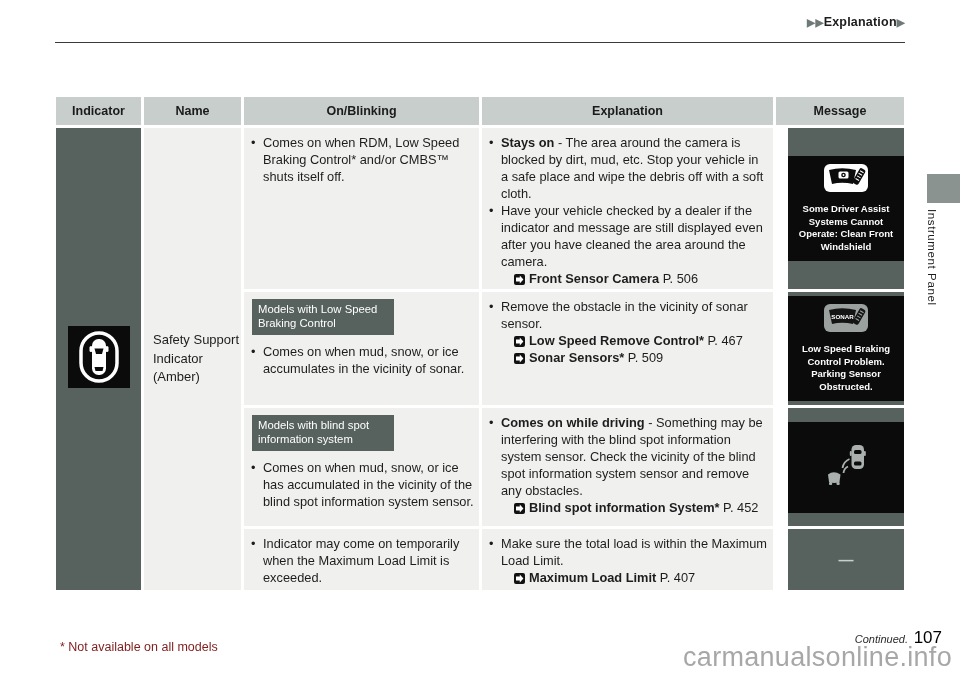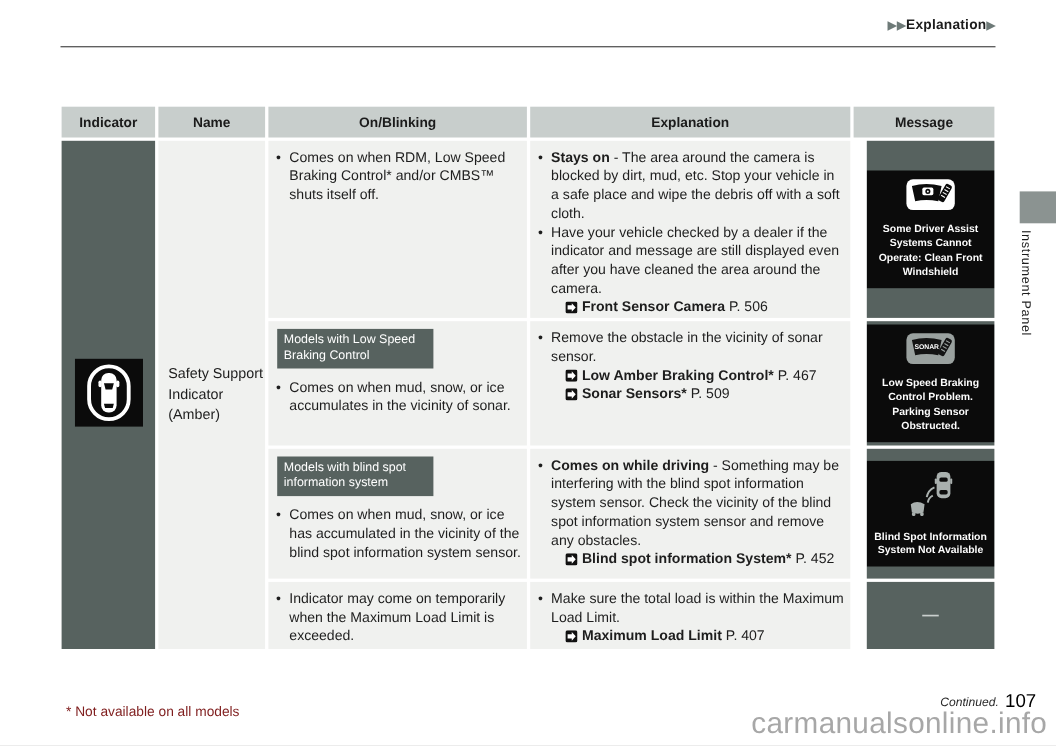--- a/index.html
+++ b/index.html
@@ -129,21 +129,21 @@
           <div class="btxt">Comes on when mud, snow, or ice accumulates in the vicinity of sonar.</div>
         </div></div>
     <div class="tcell">
         <div class="bullet">
           <span class="dot">•</span>
           <div class="btxt">Remove the obstacle in the vicinity of sonar sensor.<div class="ref">
               <span class="refico"><svg width="11" height="11" viewBox="0 0 11 11">
                   <rect width="11" height="11" rx="2" fill="#111"></rect>
                   <path d="M2 7.4 L5.8 7.4 L5.8 9.4 L9.4 5.5 L5.8 1.6 L5.8 3.6 L2 3.6 Z" fill="#fff"></path>
                 </svg></span>
-              <span><b>Low Amber Braking Control*</b> P. 467</span>
+              <span><b>Low Speed Remove Control*</b> P. 467</span>
             </div><div class="ref">
               <span class="refico"><svg width="11" height="11" viewBox="0 0 11 11">
                   <rect width="11" height="11" rx="2" fill="#111"></rect>
                   <path d="M2 7.4 L5.8 7.4 L5.8 9.4 L9.4 5.5 L5.8 1.6 L5.8 3.6 L2 3.6 Z" fill="#fff"></path>
                 </svg></span>
               <span><b>Sonar Sensors*</b> P. 509</span>
             </div></div>
         </div>
       </div>
     <div class="msg">
@@ -183,21 +183,20 @@
               <rect x="25.5" y="3" width="12.5" height="24" rx="4.5" fill="#a9b0ae"></rect>
               <rect x="23.8" y="9" width="2" height="5" rx="1" fill="#a9b0ae"></rect>
               <rect x="37.8" y="9" width="2" height="5" rx="1" fill="#a9b0ae"></rect>
               <rect x="28" y="8" width="7.5" height="4" rx="1.5" fill="#0c0c0c"></rect>
               <rect x="28" y="19.5" width="7.5" height="4" rx="1.5" fill="#0c0c0c"></rect>
               <path d="M2 32.5 q5.5 -4.5 12.5 0 l-1 7.5 q-5.2 2 -10.5 0 Z" fill="#a9b0ae"></path>
               <rect x="3" y="40" width="3.2" height="3" rx="1" fill="#a9b0ae"></rect>
               <rect x="10.5" y="40" width="3.2" height="3" rx="1" fill="#a9b0ae"></rect>
               <path d="M17.5 31 a8 8 0 0 1 4.5 -6.5 M16.5 26 a12 12 0 0 1 7 -9" stroke="#a9b0ae" stroke-width="1.8" fill="none"></path>
             </svg></span>
-          <div>Blind Spot Information System Not Available</div>
         </div>
       </div>
 
     <div class="tcell">
         <div class="bullet">
           <span class="dot">•</span>
           <div class="btxt">Indicator may come on temporarily when the Maximum Load Limit is exceeded.</div>
         </div>
       </div>
     <div class="tcell">

